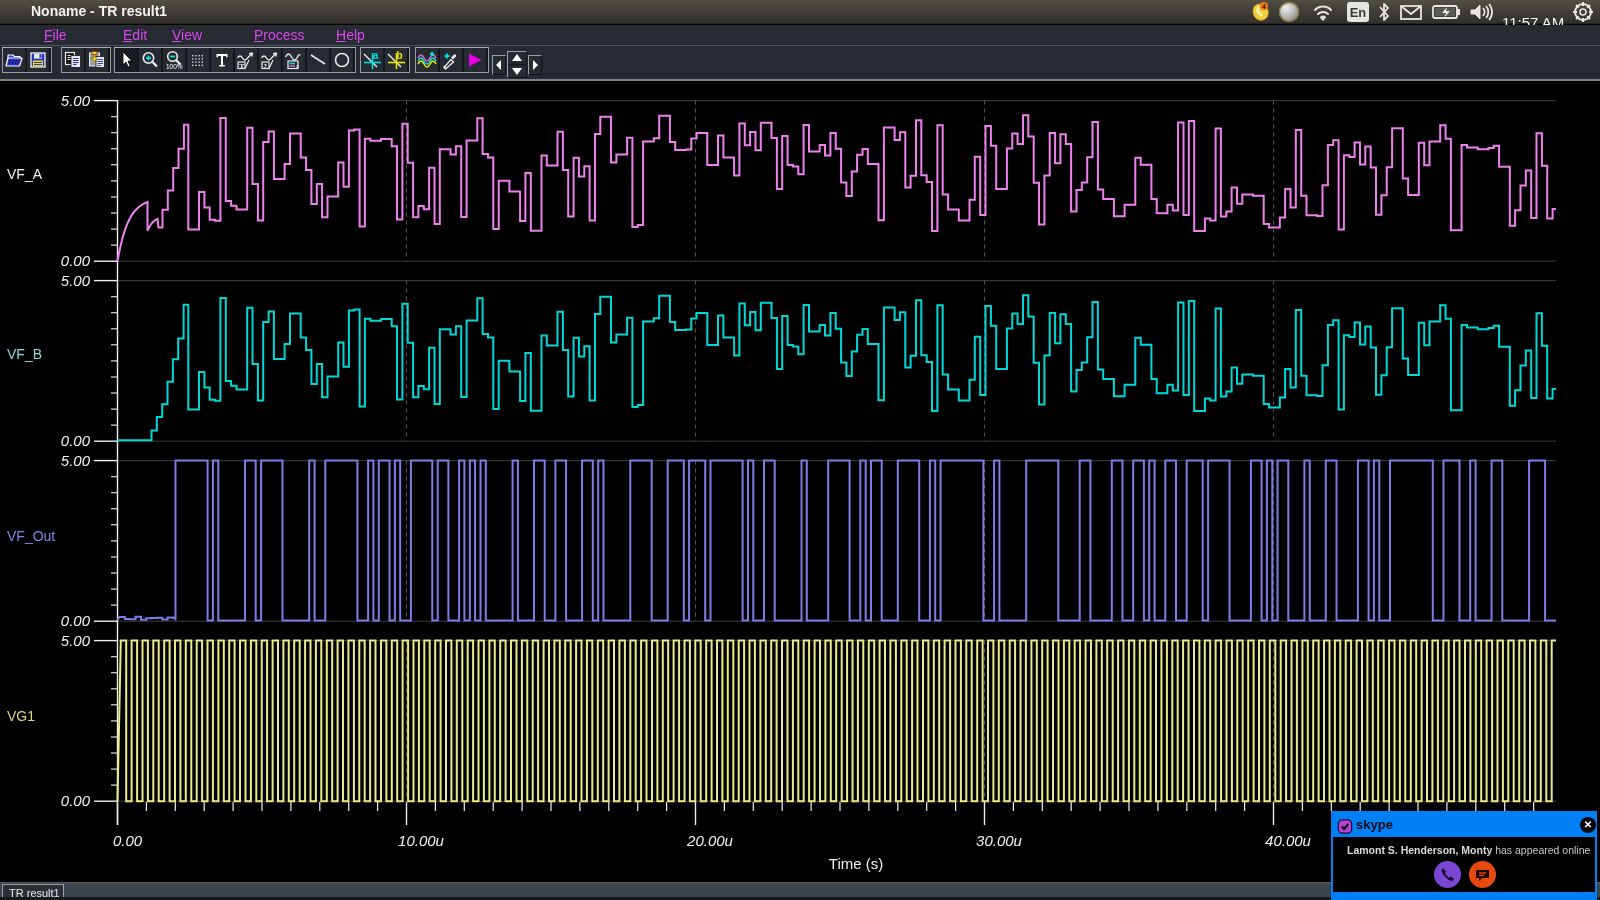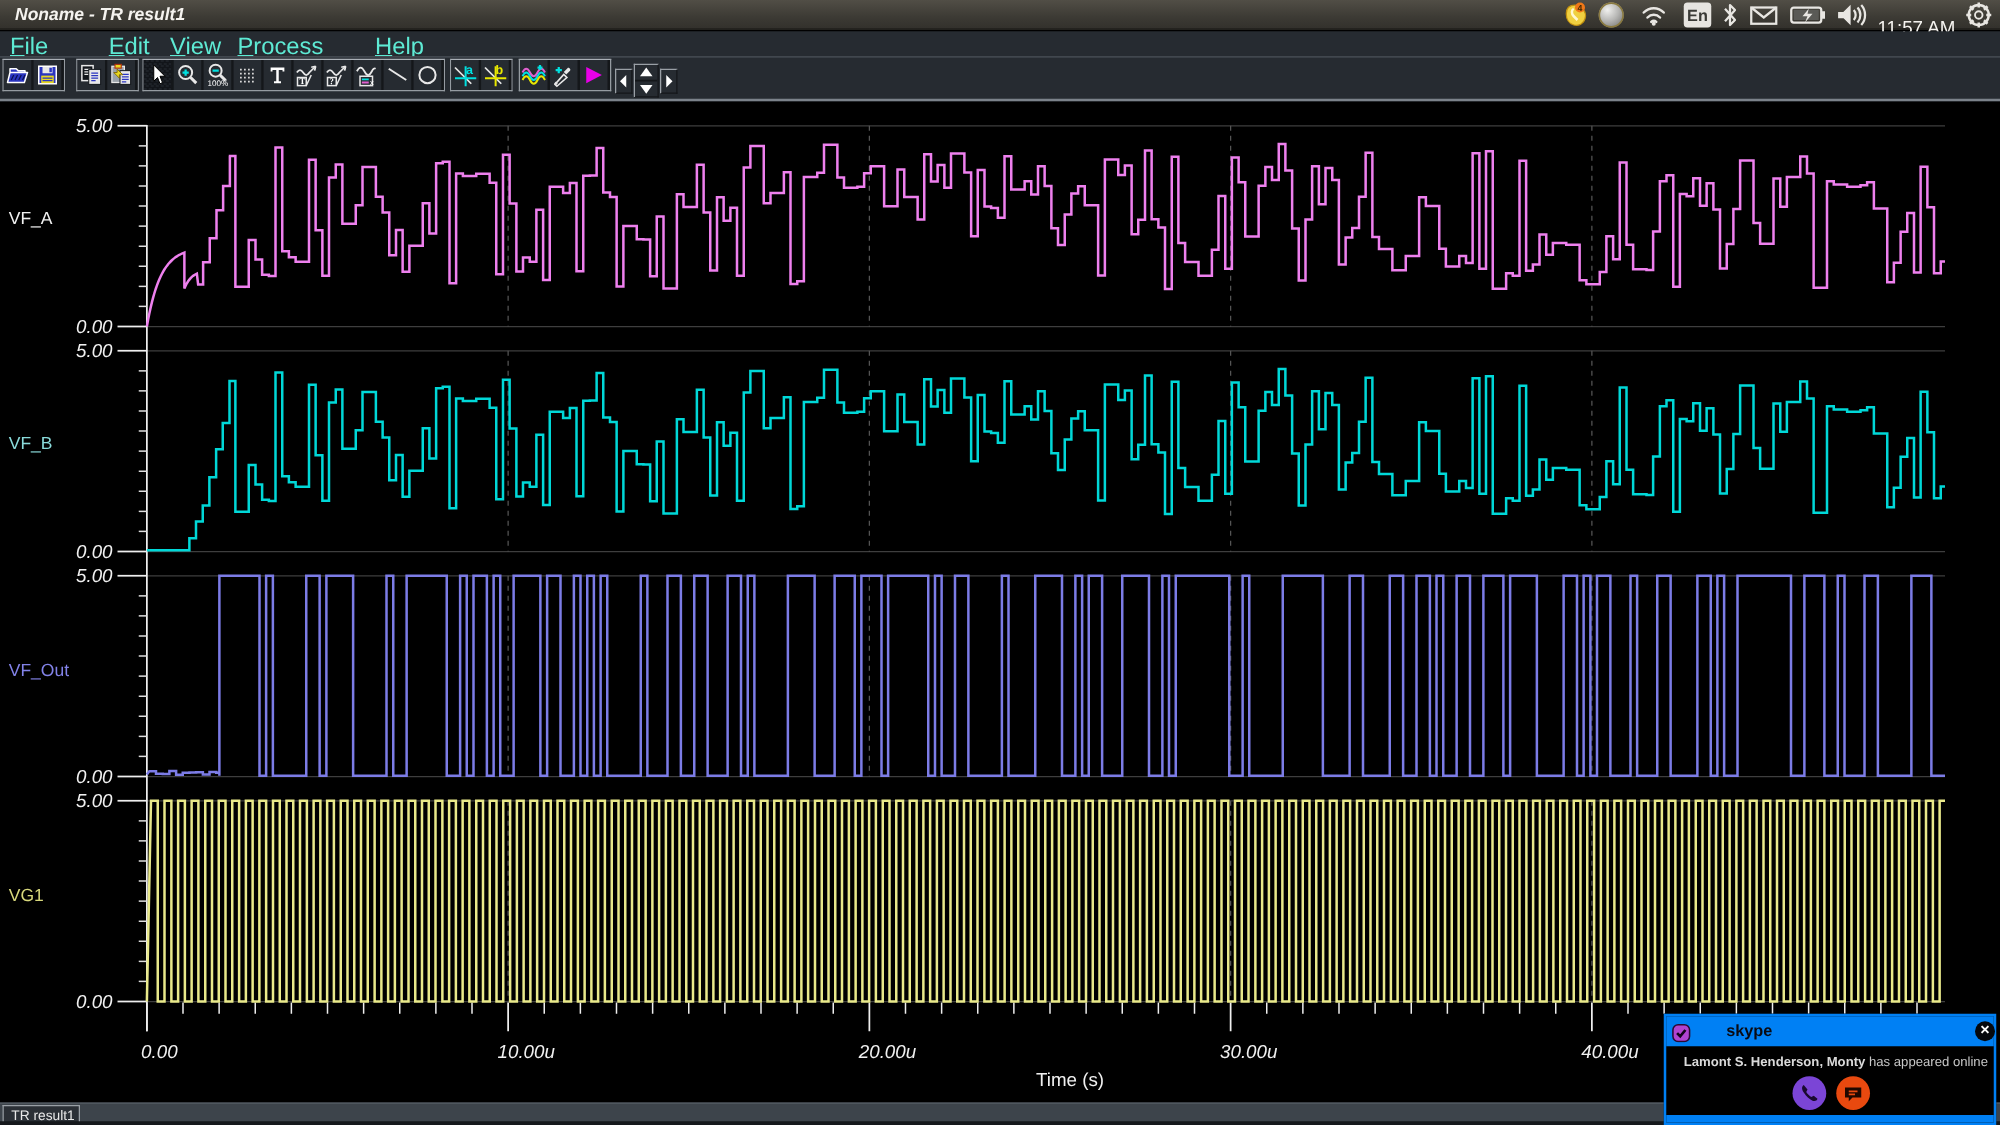--- a/index.html
+++ b/index.html
@@ -3,25 +3,25 @@
 <style>
 * { margin:0; padding:0; box-sizing:border-box; }
 html,body { width:1600px; height:900px; background:#000; overflow:hidden;
   font-family:"Liberation Sans", sans-serif; }
 #stage { position:absolute; left:0; top:0; width:1600px; height:900px; }
 .abs { position:absolute; }
 
 #panel { left:0; top:0; width:1600px; height:24px;
   background:linear-gradient(#514e46,#3c3a34 60%,#33312c);
   border-bottom:1px solid #23221e; }
-#ptitle { position:absolute; left:12px; top:3px; font-size:14px; font-weight:bold; color:#f5f3ef;font-style:italic; }
+#ptitle { position:absolute; left:31px; top:3px; font-size:14px; font-weight:bold; color:#f5f3ef; }
 #clock { position:absolute; left:1502px; top:14px; font-size:15px; color:#f5f3ef; }
 
 #menubar { left:0; top:25px; width:1600px; height:20px; background:#262b31; }
-#menubar span { position:absolute; top:2px; font-size:19px; color:#5eead4; }
+#menubar span { position:absolute; top:2px; font-size:14px; color:#d946ef;margin-left:36px; }
 #menubar u { text-decoration:underline; }
 
 #toolbar { left:0; top:45px; width:1600px; height:36px; background:#262b31;
   border-top:1px solid #4d545c; border-bottom:2px solid #7b828a; }
 .grp { position:absolute; top:1px; height:26px; background:#262b31;
   border:1px solid #959ba1; border-top-color:#aab0b6; display:flex; }
 .btn { width:24px; height:24px; background:#262b31; position:relative;
   border-right:2px solid #14171a; }
 .btn svg { position:absolute; left:1px; top:2px; }
 .btn.pressed { background:#15181d;
@@ -38,21 +38,21 @@
   border-top:1px solid #565d66;padding-left:38px; }
 #tab { position:absolute; left:2px; top:1px; width:62px; height:17px; background:#2b3036;
   border:1px solid #9aa0a6; border-bottom:none; font-size:11px; color:#e8e8e8;
   padding:2px 0 0 6px; }
 #botedge { left:0; top:897px; width:1600px; height:3px; background:#15181c; }
 
 #skype { left:1331px; top:811px; width:266px; height:89px; background:#000;
   border:2px solid #0080f4; }
 #skhead { position:absolute; left:0; top:0; width:262px; height:24px; background:#0080f4; }
 #sklogo { position:absolute; left:23px; top:4px; font-size:13px; font-weight:bold; color:#0a0a12;
-  letter-spacing:0px;margin-left:25px; }
+  letter-spacing:0px; }
 #skclose { position:absolute; left:247px; top:4px; width:16px; height:16px; border-radius:8px;
   background:#05080c; color:#fff; font-size:10px; font-weight:bold; text-align:center;
   line-height:16px; }
 #skmsg { position:absolute; left:14px; top:31px; font-size:10.5px; color:#c7c7c7; white-space:nowrap; }
 #skmsg b { color:#dadada; }
 .skbtn { position:absolute; top:48px; width:27px; height:27px; border-radius:14px; }
 #skfoot { position:absolute; left:0; top:79px; width:262px; height:6px; background:#0080f4; }
 </style></head>
 <body>
 <div id="stage">
@@ -269,21 +269,21 @@
       </g>
     </g>
   </svg>
   <span id="clock">11:57 AM</span>
 </div>
 
 <div id="menubar" class="abs">
   <span style="left:8px"><u>F</u>ile</span>
   <span style="left:87px"><u>E</u>dit</span>
   <span style="left:136px"><u>V</u>iew</span>
-  <span style="left:190px"><u>P</u>rocess</span>
+  <span style="left:218px"><u>P</u>rocess</span>
   <span style="left:300px"><u>H</u>elp</span>
 </div>
 
 <div id="toolbar" class="abs">
 <div class="grp" style="left:2px">
         <div class="btn">
           <svg width="20" height="20" viewBox="0 0 20 20">
             <path d="M2 16 L4 8 H18 L15.5 16 Z M4 8 V5 H9 L10.5 6.5 H16 V8" fill="#2a35c0" stroke="#fff" stroke-width="1.2" stroke-linejoin="round"></path>
 <g stroke="#0a1050" stroke-width="1">
               <line x1="5" y1="14" x2="7" y2="10"></line>

